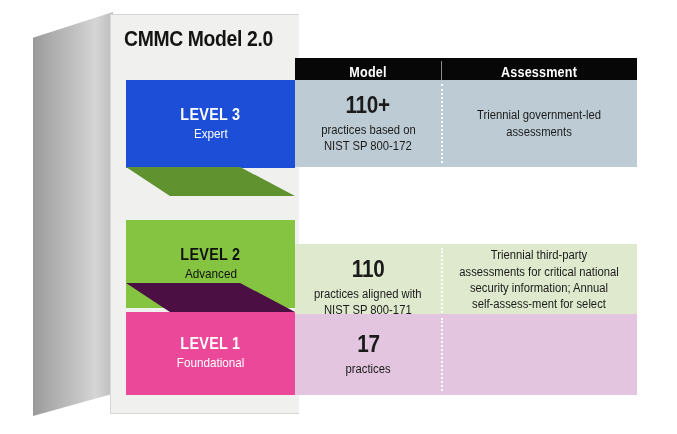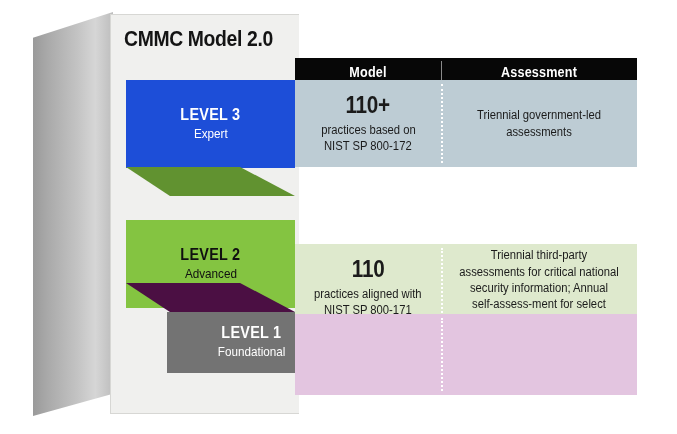--- a/index.html
+++ b/index.html
@@ -90,21 +90,21 @@
     line-height: 1.35;
     margin-top: 1px;
   }
 
   #level3 { top: 80px; height: 88px; background: #1d4ed8; }
   #level3 .level-name, #level3 .level-sub { color: #ffffff; }
 
   #level2 { top: 196px; height: 88px; background: #84c441; margin-top: 24px; }
   #level2 .level-name, #level2 .level-sub { color: #101010; }
 
-  #level1 { top: 312px; height: 61px; background: #737373; margin-left: 41px; }
+  #level1 { top: 312px; height: 83px; background: #ec4899; }
   #level1 .level-name, #level1 .level-sub { color: #ffffff; }
 
   
   .connector {
     position: absolute;
     left: 126px;
     width: 169px;
     height: 29px;
   }
   #conn-green {
@@ -258,17 +258,21 @@
         <div class="smalltext">practices aligned with</div>
         <div class="smalltext">NIST SP 800-171</div>
       </div>
       <div class="cell cell-assess">
         <div class="assesstext">Triennial third-party assessments for critical national security information; Annual self-assess-ment for select programs</div>
       </div>
       <div class="row-div"></div>
     </div>
 
     <div class="row" id="row1">
+      <div class="cell cell-model">
+        <div class="bignum">17</div>
+        <div class="smalltext">practices</div>
+      </div>
       <div class="row-div"></div>
     </div>
 
   </div>
 </div>
 
 </body></html>

